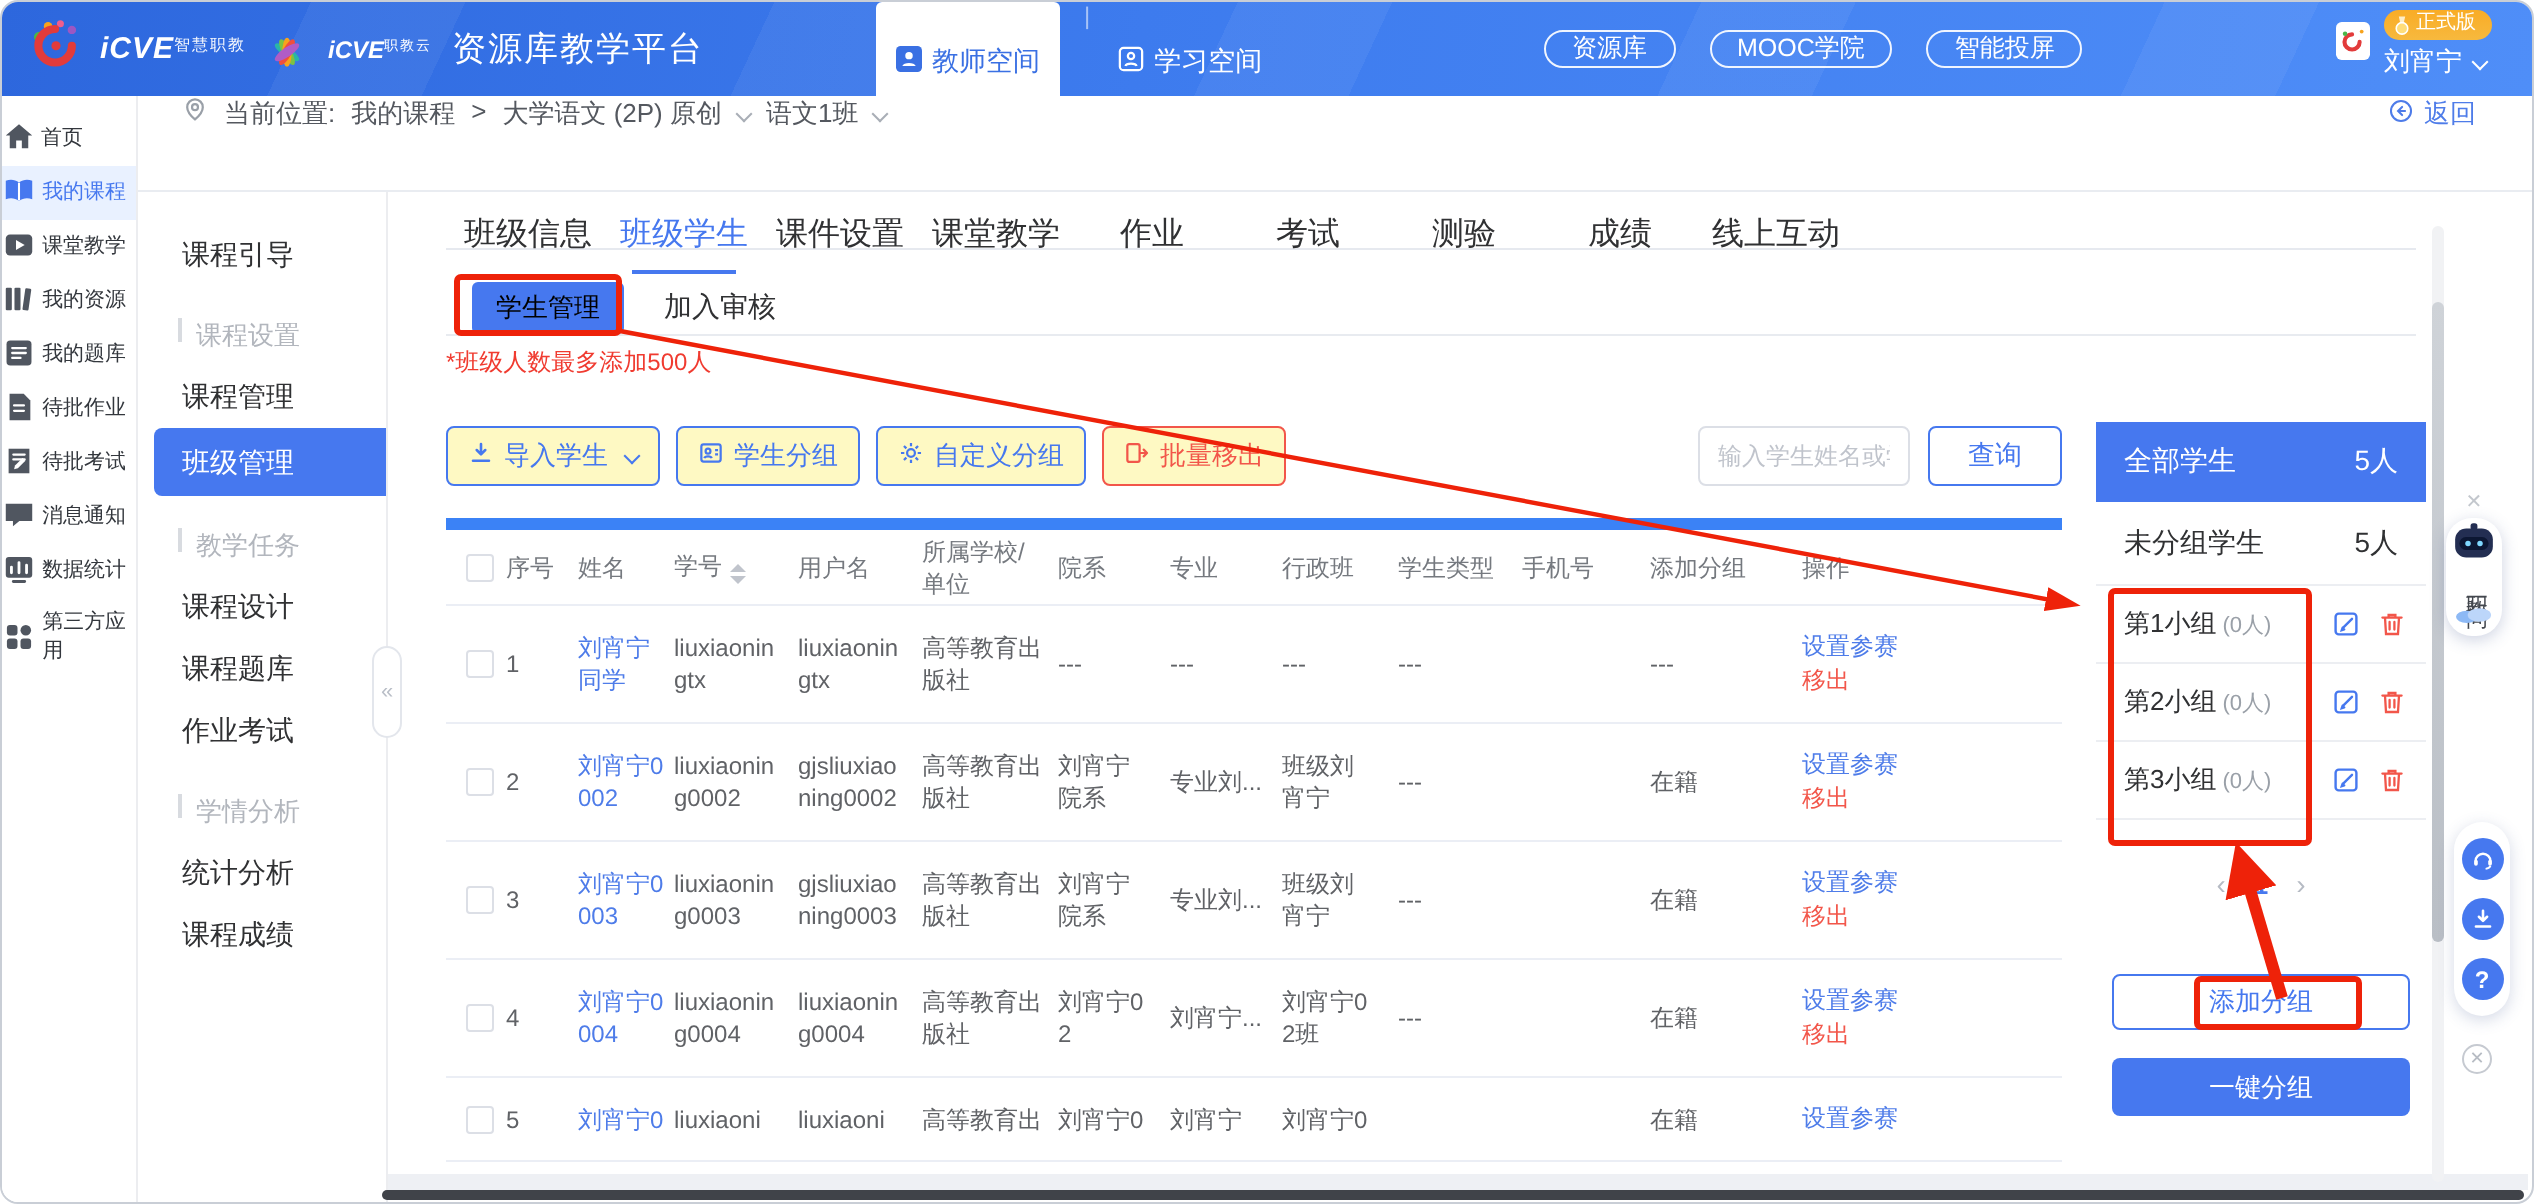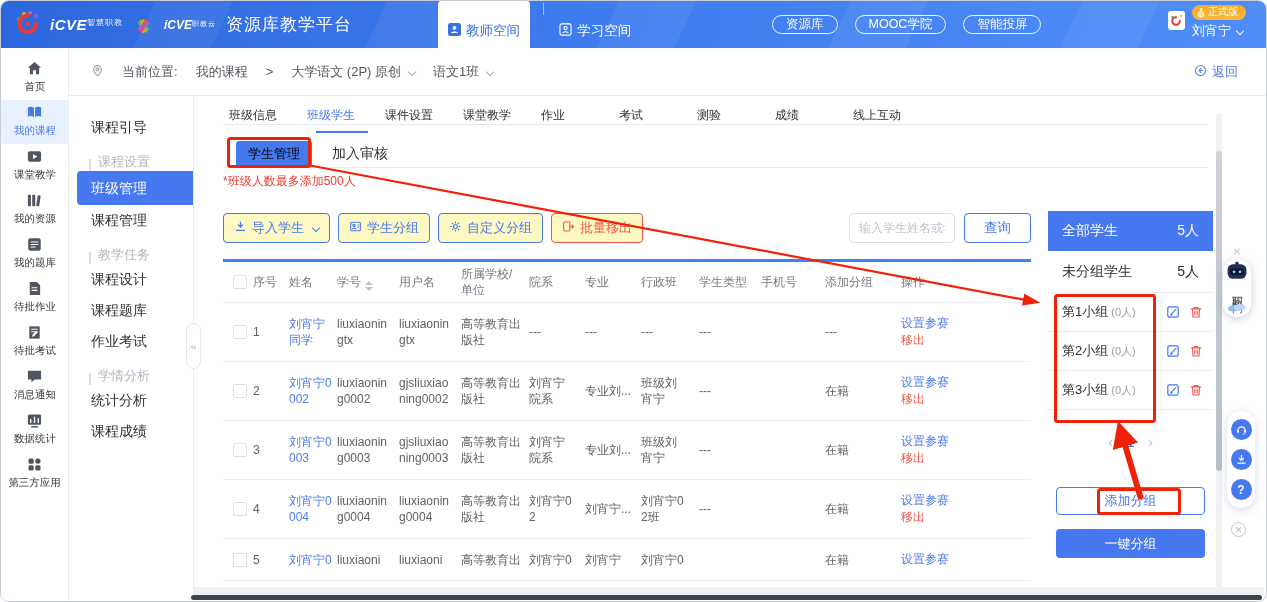--- a/index.html
+++ b/index.html
@@ -33,45 +33,45 @@
   .user-col{display:flex;flex-direction:column;align-items:flex-start;gap:2px}
   .badge{display:flex;align-items:flex-end;gap:3px;background:linear-gradient(180deg,#f9ac26,#f7b93e);
     color:#fff;font-size:10px;padding:1px 8px 2px 5px;border-radius:9px;line-height:12px}
   .user-name{display:flex;align-items:center;font-size:13px;color:#fff;gap:2px;cursor:pointer}
   .chev{display:inline-block;width:6px;height:6px;border-right:1.4px solid currentColor;border-bottom:1.4px solid currentColor;
     transform:rotate(45deg);margin-left:4px;vertical-align:2px}
   .chev.gray{color:#a9aeb6}
 
   
   .rail{position:absolute;left:0;top:47px;width:68px;bottom:0;background:#fff;border-right:1px solid #ecedf0;padding-top:8px;z-index:5}
-  .rail-item{display:flex;flex-direction:column;align-items:center;gap:2px;padding:4px 0 6px;color:#505660;cursor:pointer}
+  .rail-item{display:flex;align-items:center;gap:2px;padding:4px 0 6px;color:#505660;cursor:pointer}
   .rail-item .rail-label{font-size:11px;color:#33373d;transform:scale(.95)}
   .rail-item.active{background:#e9f1ff;color:var(--accent)}
   .rail-item.active .rail-label{color:var(--accent)}
   .rail-icon{height:17px;display:flex;align-items:center}
 
   
   .crumb{position:absolute;left:68px;top:47px;right:0;height:48px;background:#fff;border-bottom:1px solid #e9ecf1;
-    display:flex;align-items:center;padding-left:22px;font-size:13px;color:#54585f;gap:18px;z-index:4}
+    display:flex;align-items:flex-start;padding-left:22px;font-size:13px;color:#54585f;gap:8px;z-index:4}
   .crumb .seg{display:flex;align-items:center;gap:4px;cursor:pointer}
   .crumb .sep{color:#54585f}
   .back{position:absolute;right:28px;display:flex;align-items:center;gap:5px;color:var(--link);font-size:13px;cursor:pointer}
 
   
   .cnav{position:absolute;left:68px;top:95px;width:125px;bottom:0;background:#fff;border-right:1px solid #ecedf0;padding-top:16px;z-index:4}
   .nav-item{height:31px;line-height:31px;padding-left:22px;font-size:14px;color:#303133;cursor:pointer}
   .nav-item.active{background:var(--accent);color:#fff;margin-left:8px;border-radius:4px 0 0 4px;padding-left:14px;height:34px;line-height:34px}
-  .nav-section{height:24px;margin-top:4px;display:flex;align-items:flex-end;padding-left:20px;font-size:13px;color:#b2b6bd}
+  .nav-section{height:24px;margin-top:16px;display:flex;align-items:flex-start;padding-left:20px;font-size:13px;color:#b2b6bd}
   .nav-section .bar{width:2px;height:12px;background:#d8dbe0;margin-right:7px}
   .collapse{position:absolute;left:185px;top:322px;width:15px;height:46px;background:#fff;border:1px solid #e3e6ec;
     border-radius:8px;color:#b9bec7;font-size:11px;display:flex;align-items:center;justify-content:center;z-index:20;cursor:pointer}
 
   
   .tabs{position:absolute;left:228px;top:100px;display:flex;gap:8px;z-index:3}
-  .tab{width:70px;text-align:left;font-size:12px;color:#303133;padding:6px 0 12px;position:relative;cursor:pointer}
+  .tab{width:70px;text-align:center;font-size:16px;color:#303133;padding:6px 0 12px;position:relative;cursor:pointer}
   .tab.active{color:var(--accent)}
   .tab.active::after{content:"";position:absolute;left:9px;right:9px;bottom:3px;height:2px;background:var(--accent)}
   .tabs-line{position:absolute;left:222px;top:123px;width:985px;height:1px;background:#e6e9ef}
   .subtabs{position:absolute;left:235px;top:140px;display:flex;gap:20px;align-items:center;z-index:3}
   .subtab{font-size:14px;color:#303133;cursor:pointer}
   .subtab.active{background:var(--accent);color:#000000;font-size:13px;padding:4px 12px;border-radius:3px}
   .sub-line{position:absolute;left:222px;top:166px;width:985px;height:1px;background:#e8ebf0}
   .notice{position:absolute;left:222px;top:172px;font-size:12px;color:var(--notice);z-index:3}
 
   
@@ -80,21 +80,21 @@
     color:var(--accent);border-radius:4px;background:#fef9c3;font-size:13px;cursor:pointer;white-space:nowrap}
   .tbtn.danger{border-color:var(--danger);color:var(--danger)}
   .search-input{position:absolute;left:848px;top:212px;width:106px;height:30px;border:1px solid #dcdfe6;border-radius:4px;
     padding:0 9px;font-size:12px;color:#303133;z-index:3}
   .search-input::placeholder{color:#c0c4cc}
   .query-btn{position:absolute;left:963px;top:212px;width:67px;height:30px;border:1px solid var(--accent);color:var(--accent);
     background:#fff;border-radius:4px;font-size:13.5px;cursor:pointer;z-index:3}
 
   
   .tbl{position:absolute;left:222px;top:258px;width:808px;height:328px;overflow:hidden;font-size:12px;color:#606266;z-index:2}
-  .thead{display:flex;align-items:center;border-top:3px solid #3b82f6;border-bottom:1px solid #ebeef5;min-height:44px;color:#75797f}
+  .thead{display:flex;align-items:center;border-top:6px solid #3b82f6;border-bottom:1px solid #ebeef5;min-height:44px;color:#75797f}
   .trow{display:flex;align-items:center;border-bottom:1px solid #ebeef5;padding:12px 0}
   .c{padding-right:6px;word-break:break-all;line-height:16px;flex:none}
   .c-cb{width:30px;padding-left:10px}
   .c-no{width:36px}
   .c-name{width:48px;padding-right:4px}
   .c-sid{width:62px}
   .c-user{width:62px}
   .c-school{width:68px}
   .c-dept{width:56px;padding-right:10px}
   .c-cls{width:58px;padding-right:12px}
@@ -373,22 +373,22 @@
       <span>返回</span>
     </span>
   </div>
 
   <div class="cnav" id="course-nav">
       <div class="nav-item">课程引导</div>
       <div class="nav-section">
         <span class="bar"></span>
         <span>课程设置</span>
       </div>
+      <div class="nav-item">课程管理</div>
       <div class="nav-item active">班级管理</div>
-      <div class="nav-item">课程管理</div>
       <div class="nav-section">
         <span class="bar"></span>
         <span>教学任务</span>
       </div>
       <div class="nav-item">课程设计</div>
       <div class="nav-item">课程题库</div>
       <div class="nav-item">作业考试</div>
       <div class="nav-section">
         <span class="bar"></span>
         <span>学情分析</span>

